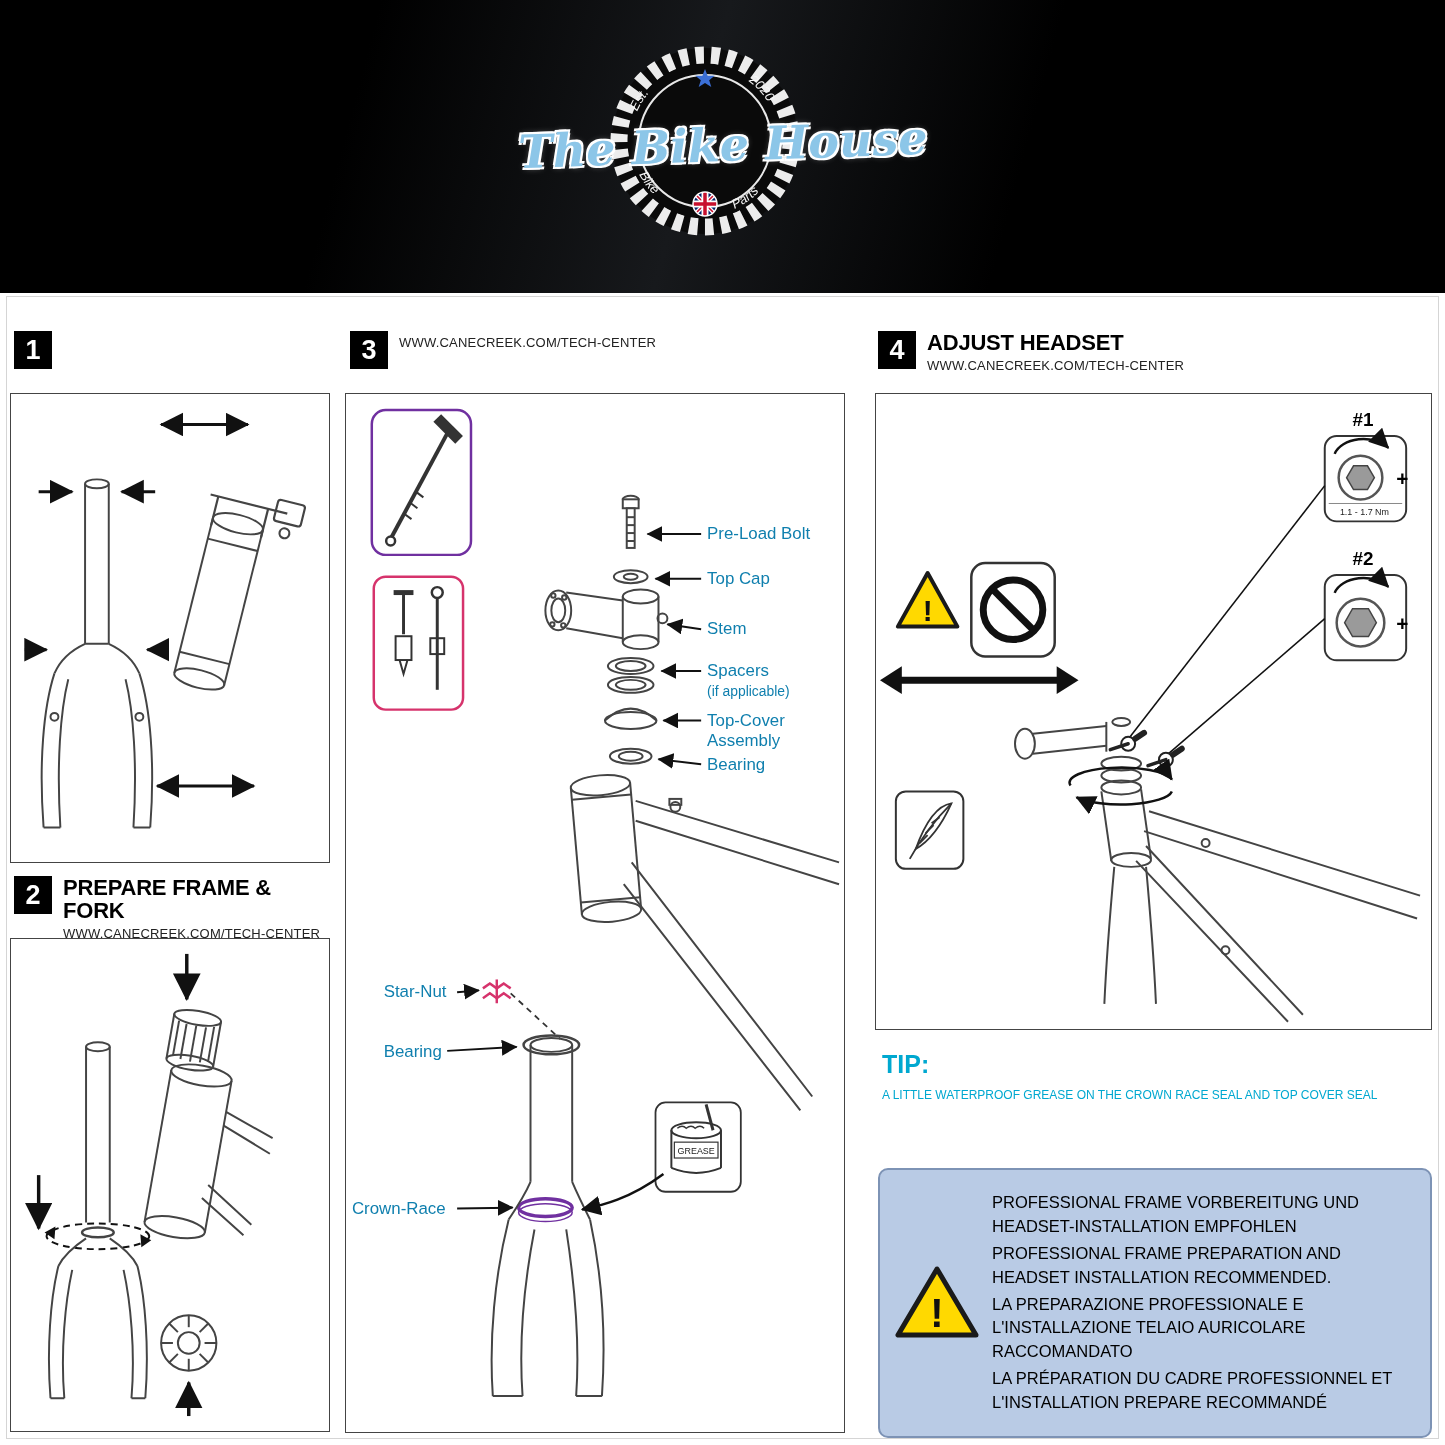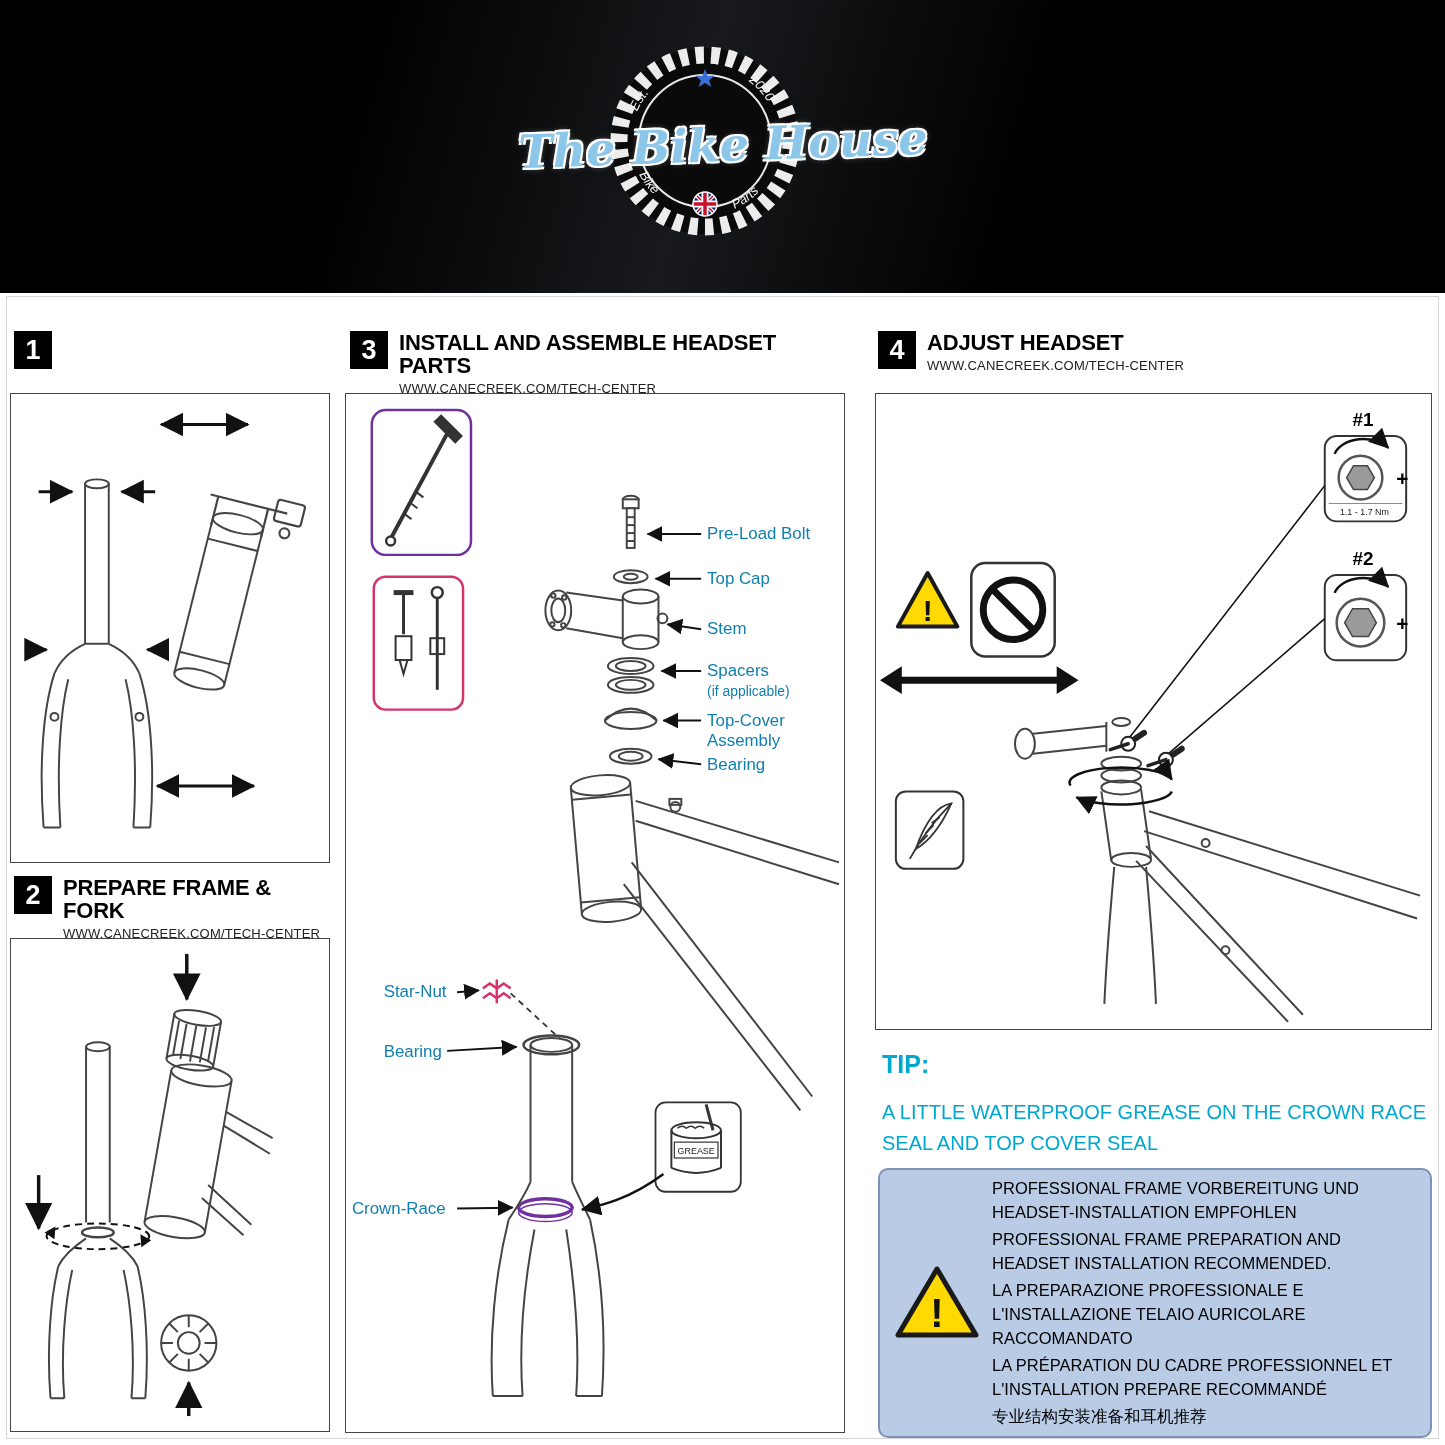--- a/index.html
+++ b/index.html
@@ -13,22 +13,22 @@
           color:#8cc6e8;white-space:nowrap;
           text-shadow:-2px -2px 0 #fff,2px -2px 0 #fff,-2px 2px 0 #fff,2px 2px 0 #fff,0 0 7px rgba(255,255,255,.45);}
   .sheet{position:absolute;left:6px;top:296px;width:1433px;height:1143px;background:#fff;border:1px solid #d5d5d5;box-sizing:border-box;}
   .step-head{position:absolute;display:flex;gap:11px;align-items:flex-start;}
   .step-num{width:38px;height:38px;background:#000;color:#fff;font-size:27px;font-weight:bold;
           display:flex;align-items:center;justify-content:center;flex:0 0 auto;}
   .step-title{font-size:22px;font-weight:bold;color:#000;letter-spacing:-0.2px;line-height:1.05;}
   .step-url{font-size:13px;color:#222;margin-top:4px;letter-spacing:0.2px;}
   .panel{position:absolute;background:#fff;border:1.6px solid #444;box-sizing:border-box;}
   .tip{position:absolute;left:882px;top:1050px;width:552px;}
-  .tip-title{font-size:25px;font-weight:bold;color:#00a8d0;margin-bottom:18px;}
-  .tip-line{font-size:20px;color:#00a8d0;line-height:1.55;}
+  .tip-title{font-size:25px;font-weight:bold;color:#00a8d0;margin-bottom:7px;}
+  .tip-line{font-size:12px;color:#00a8d0;line-height:1.55;}
   .notice{position:absolute;left:878px;top:1168px;width:554px;height:270px;background:#b9cbe5;
           border:2px solid #7d93b5;border-radius:10px;display:flex;align-items:center;gap:12px;
           padding:10px 14px;box-sizing:border-box;}
   .notice-text{flex:1;}
   .notice-text p{margin:3px 0;font-size:16.5px;color:#000;line-height:1.45;}
   svg text{font-family:"Liberation Sans",sans-serif;}
   .lblB{fill:#0f7fae;font-size:17px;}
   .lblBs{fill:#0f7fae;font-size:14px;}
 </style>
 </head>
@@ -86,21 +86,20 @@
     <div class="step-num">2</div>
     <div>
       <div class="step-title">PREPARE FRAME &amp; FORK</div>
       <div class="step-url">WWW.CANECREEK.COM/TECH-CENTER</div>
     </div>
   </div>
 
   <div class="step-head" style="left:350px;top:331px;width:500px;">
     <div class="step-num">3</div>
     <div>
-      <div class="step-title">INSTALL AND ASSEMBLE HEADSET PARTS</div>
       <div class="step-url">WWW.CANECREEK.COM/TECH-CENTER</div>
     </div>
   </div>
 
   <div class="step-head" style="left:878px;top:331px;width:520px;">
     <div class="step-num">4</div>
     <div>
       <div class="step-title">ADJUST HEADSET</div>
       <div class="step-url">WWW.CANECREEK.COM/TECH-CENTER</div>
     </div>
@@ -489,17 +488,16 @@
   <div class="notice">
     <svg width="86" height="80" viewBox="0 0 86 80">
       <polygon points="43,6 4,72 82,72" fill="#ffd900" stroke="#1a1a1a" stroke-width="5" stroke-linejoin="round"></polygon>
       <text x="43" y="64" text-anchor="middle" font-size="40" font-weight="bold" fill="#111">!</text>
     </svg>
     <div class="notice-text">
       <p>PROFESSIONAL FRAME VORBEREITUNG UND HEADSET-INSTALLATION EMPFOHLEN</p>
       <p>PROFESSIONAL FRAME PREPARATION AND HEADSET INSTALLATION RECOMMENDED.</p>
       <p>LA PREPARAZIONE PROFESSIONALE E L'INSTALLAZIONE TELAIO AURICOLARE RACCOMANDATO</p>
       <p>LA PRÉPARATION DU CADRE PROFESSIONNEL ET L'INSTALLATION PREPARE RECOMMANDÉ</p>
-      <p>专业结构安装准备和耳机推荐</p>
     </div>
   </div>
 
 </div>
 
 </body></html>

